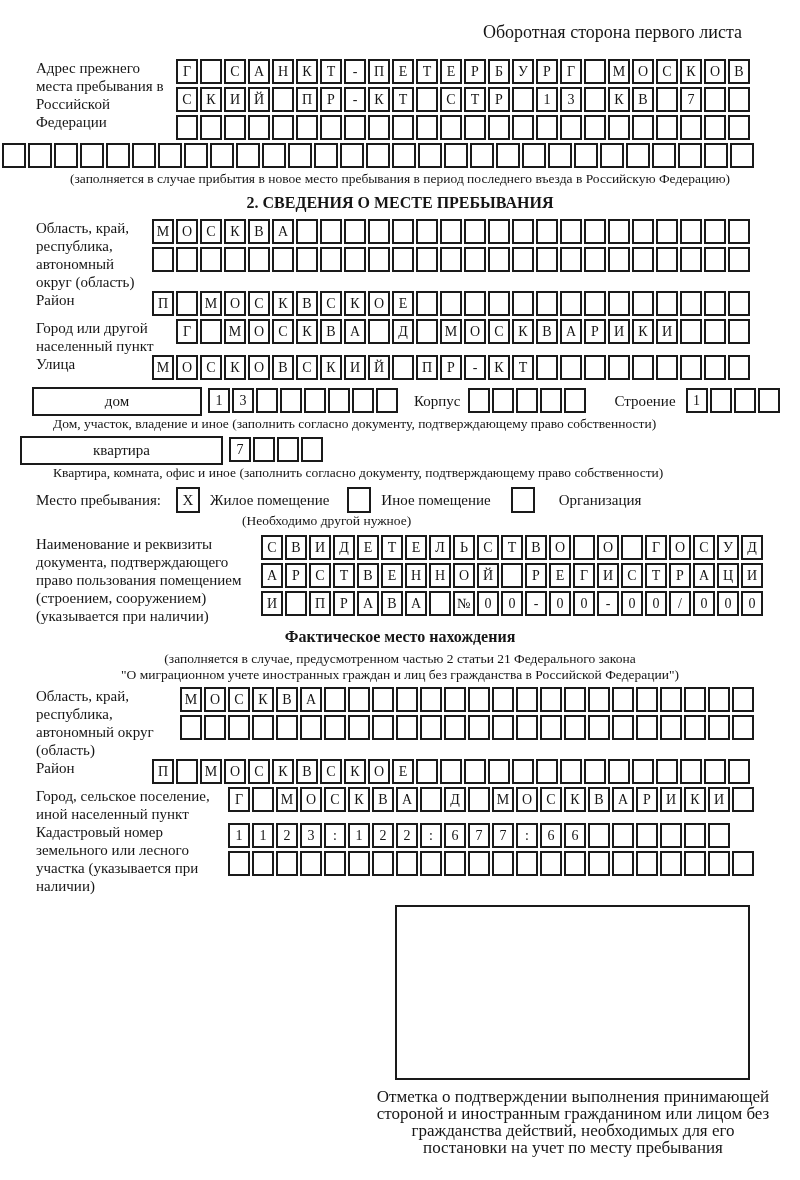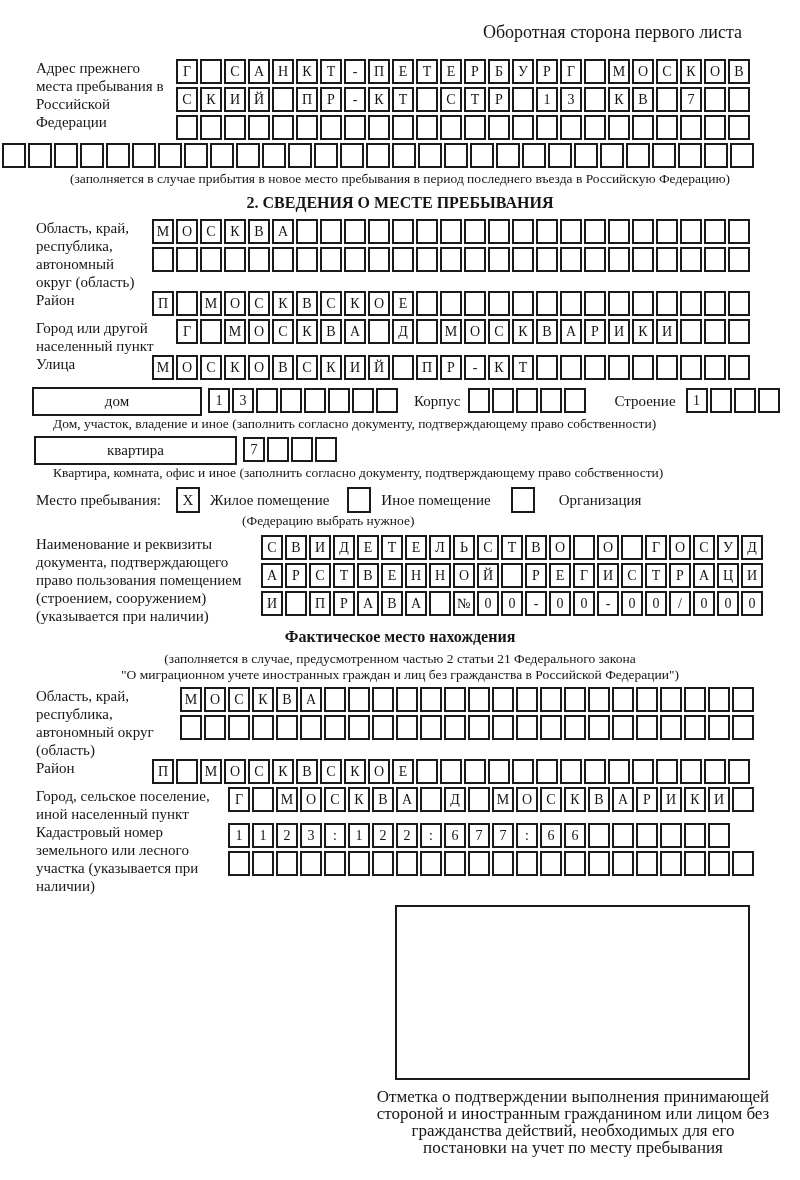--- a/index.html
+++ b/index.html
@@ -33,21 +33,21 @@
   .note { font-size:13.5px; line-height:16px; }
   .center { text-align:center; }
   .ml36 { padding-left:53px; }
   .sec-title { text-align:center; font-weight:bold; font-size:16px; line-height:20px; }
 
   .fieldbox {
     border:2px solid #1a1a1a; height:25px; line-height:25px;
     text-align:center; font-size:15px; flex-shrink:0;
   }
   .dom-box { width:166px; margin-left:32px; }
-  .kv-box  { width:199px; margin-left:34px; }
+  .kv-box  { width:199px; margin-left:20px; }
   .inline-lbl { font-size:15px; line-height:29px; flex-shrink:0; }
 
   .chk {
     display:inline-block; width:20px; height:22px; border:2px solid #1a1a1a;
     text-align:center; font-size:15px; line-height:22px; flex-shrink:0;
   }
   .optlbl { font-size:15px; line-height:26px; }
 
   .stamp-box { width:351px; height:171px; border:2px solid #1a1a1a; margin:10px 0 0 395px; }
   .stamp-note { width:402px; margin:8px 0 0 372px; text-align:center; font-size:17px; line-height:17px; }
@@ -374,21 +374,21 @@
 
   <div class="frow mt6">
     <div class="label lw176" style="line-height:26px;">Место пребывания:</div>
     <span class="chk">X</span>
     <span class="optlbl" style="padding:0 18px 0 10px;">Жилое помещение</span>
     <span class="chk"></span>
     <span class="optlbl" style="padding:0 20px 0 10px;">Иное помещение</span>
     <span class="chk"></span>
     <span class="optlbl" style="padding-left:24px;">Организация</span>
   </div>
-  <div class="note" style="padding-left:242px;">(Федерацию выбрать нужное)</div>
+  <div class="note" style="padding-left:242px;">(Необходимо другой нужное)</div>
 
   <div class="frow mt6">
     <div class="label lw253">Наименование и реквизиты документа, подтверждающего право пользования помещением (строением, сооружением) (указывается при наличии)</div>
     <div>
       <div class="cells">
           <span class="cell">С</span>
           <span class="cell">В</span>
           <span class="cell">И</span>
           <span class="cell">Д</span>
           <span class="cell">Е</span>

